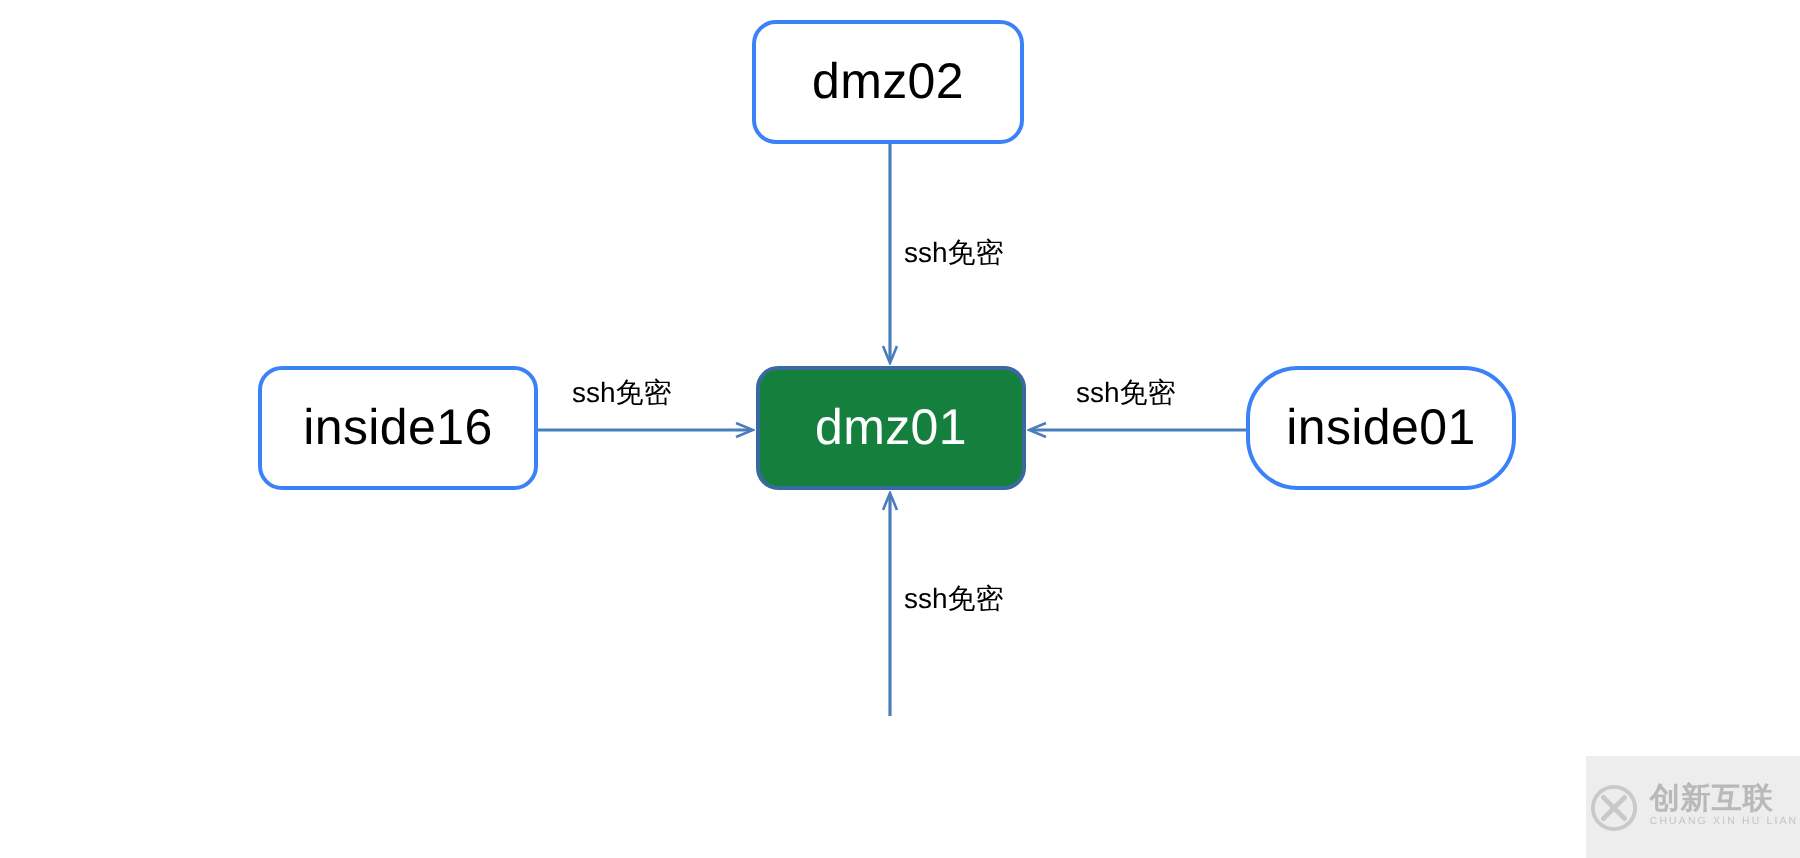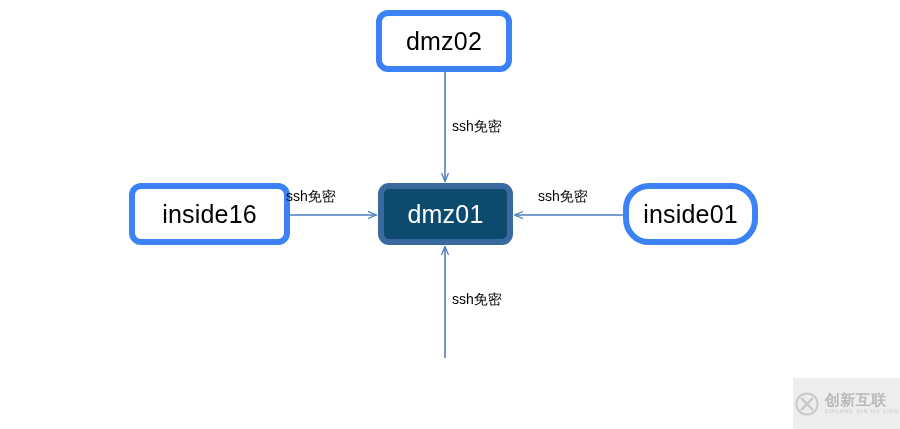--- a/index.html
+++ b/index.html
@@ -20,33 +20,33 @@
   #edge-layer {
     position: absolute;
     left: 0;
     top: 0;
     width: 900px;
     height: 429px;
   }
   .node {
     position: absolute;
     box-sizing: border-box;
-    border: 6px solid #3b82f6;
+    border: 2px solid #3b82f6;
     border-radius: 12px;
     background: #ffffff;
     display: flex;
     align-items: center;
     justify-content: center;
     color: #000000;
     font-size: 25px;
     letter-spacing: 0.2px;
     white-space: nowrap;
   }
   .node.center {
-    background: #0c4a6e;
+    background: #15803d;
     border-color: #3a699f;
     color: #ffffff;
     border-radius: 11px;
   }
   .edge-label {
     position: absolute;
     font-size: 14px;
     color: #000000;
     white-space: nowrap;
     line-height: 1;
@@ -105,21 +105,21 @@
 
     <line x1="623" y1="215" x2="515" y2="215" stroke="#4a7ebb" stroke-width="1.6" marker-end="url(#arrow-head)"></line>
 
     <line x1="445" y1="358" x2="445" y2="247" stroke="#4a7ebb" stroke-width="1.6" marker-end="url(#arrow-head)"></line>
   </svg>
 
   <div class="node" style="left: 376px; top: 10px; width: 136px; height: 62px;">
     <span>dmz02</span>
   </div>
 
-  <div class="node" style="left: 129px; top: 183px; width: 161px; height: 62px;">
+  <div class="node" style="left: 129px; top: 183px; width: 140px; height: 62px;">
     <span>inside16</span>
   </div>
 
   <div class="node center" style="left: 378px; top: 183px; width: 135px; height: 62px;">
     <span>dmz01</span>
   </div>
 
   <div class="node" style="left: 623px; top: 183px; width: 135px; height: 62px; border-radius: 26px;">
     <span>inside01</span>
   </div>

